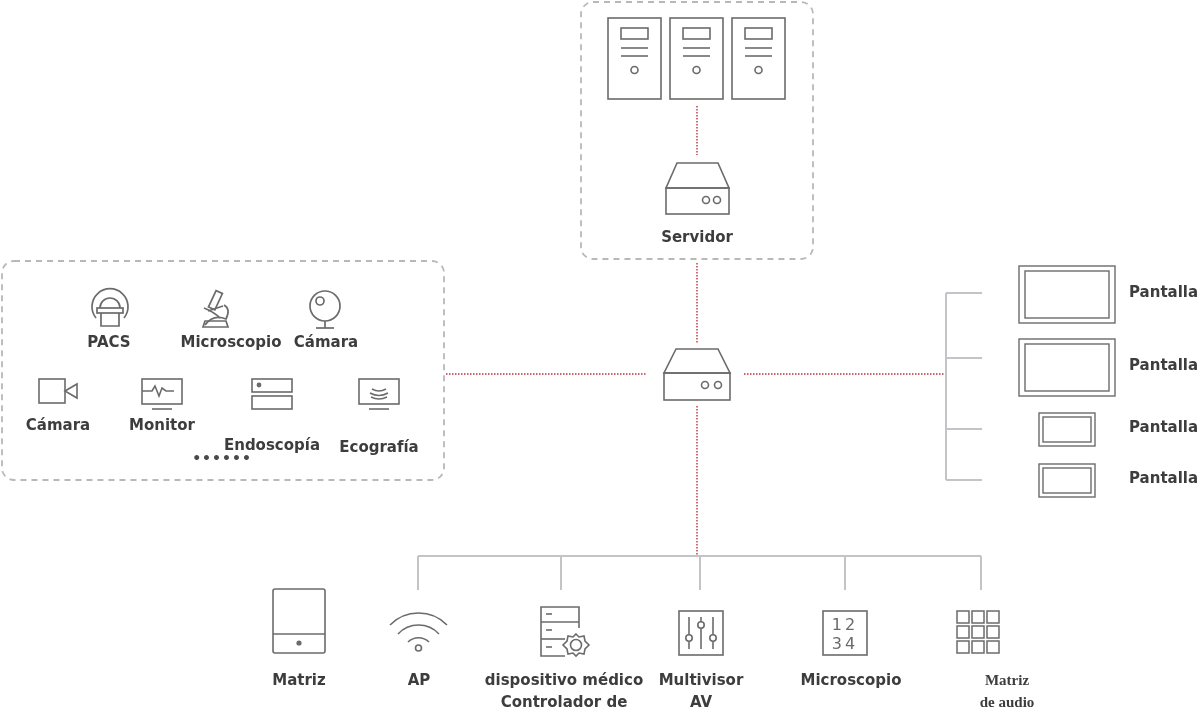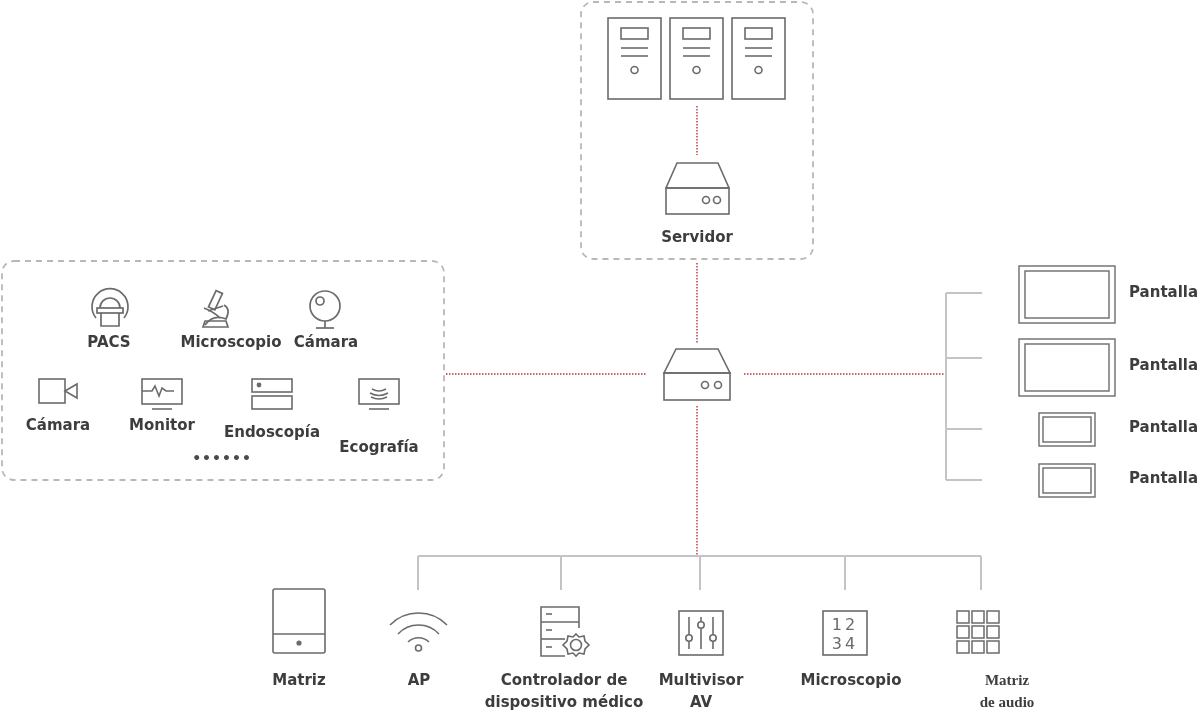--- a/index.html
+++ b/index.html
@@ -196,35 +196,35 @@
 </svg>
 
 <div class="lbl lbl-c" style="left:697px; top:226px;">Servidor</div>
 
 <div class="lbl lbl-c" style="left:109px; top:331px;">PACS</div>
 <div class="lbl lbl-c" style="left:215px; top:331px;margin-left:16px;">Microscopio</div>
 <div class="lbl lbl-c" style="left:326px; top:331px;">Cámara</div>
 
 <div class="lbl lbl-c" style="left:58px; top:414px;">Cámara</div>
 <div class="lbl lbl-c" style="left:162px; top:414px;">Monitor</div>
-<div class="lbl lbl-c" style="left:272px; top:421px;">Endoscopía</div>
+<div class="lbl lbl-c" style="left:272px; top:434px;">Endoscopía</div>
 <div class="lbl lbl-c" style="left:379px; top:436px;">Ecografía</div>
 
 <div class="dots">••••••</div>
 
 <div class="lbl lbl-l" style="left:1129px; top:281px;">Pantalla</div>
 <div class="lbl lbl-l" style="left:1129px; top:354px;">Pantalla</div>
 <div class="lbl lbl-l" style="left:1129px; top:416px;">Pantalla</div>
 <div class="lbl lbl-l" style="left:1129px; top:467px;">Pantalla</div>
 
 <div class="lbl lbl-c" style="left:299px; top:669px;">Matriz</div>
 <div class="lbl lbl-c" style="left:419px; top:669px;">AP</div>
 <div class="lbl lbl-c" style="left:564px; top:669px;">
+  <div>dispositivo médico</div>
   <div>Controlador de</div>
-  <div>dispositivo médico</div>
 </div>
 <div class="lbl lbl-c" style="left:701px; top:669px;">
   <div>Multivisor</div>
   <div>AV</div>
 </div>
 <div class="lbl lbl-c" style="left:851px; top:669px;">Microscopio</div>
 <div class="lbl lbl-c" style="left:1007px; top:669px;font-family:Liberation Serif, serif;">
   <div>Matriz</div>
   <div>de audio</div>
 </div>

